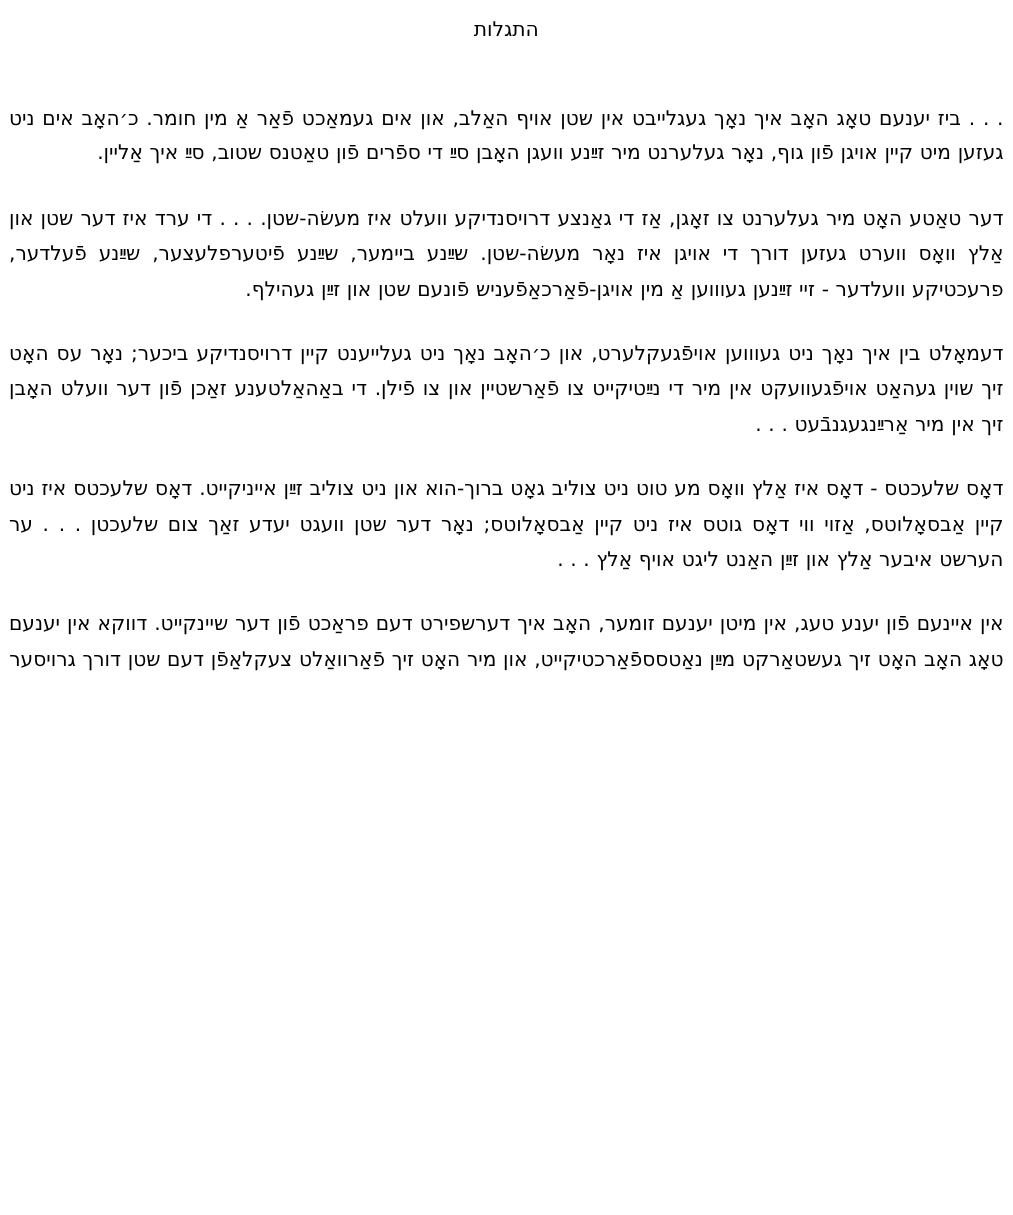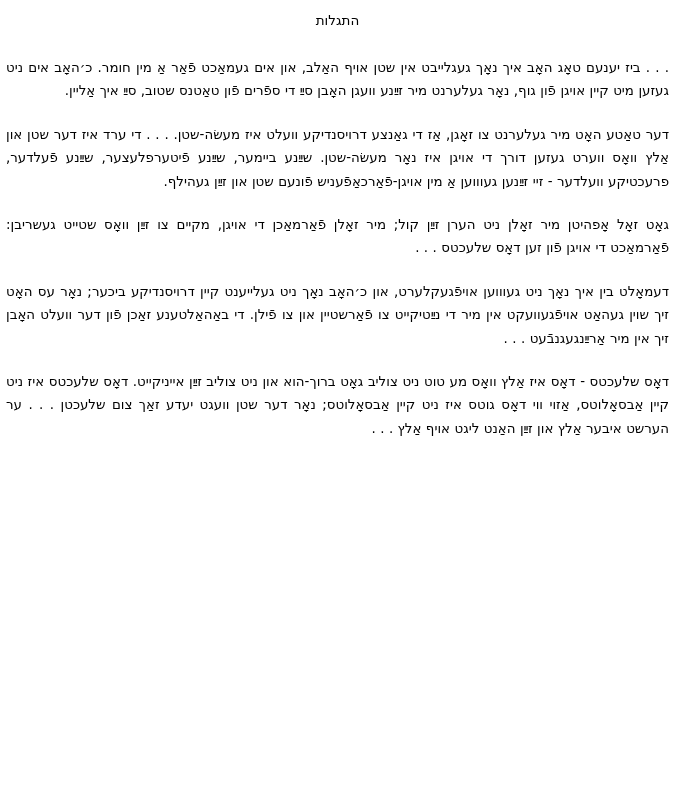--- a/index.html
+++ b/index.html
@@ -23,21 +23,21 @@
   }
   .doc-title {
     text-align: center;
     font-size: 13.5px;
     line-height: 20px;
     margin: 4px 0 0 0;
     direction: rtl;
     unicode-bidi: isolate;
   }
   .body-text {
-    margin-top: 26px;
+    margin-top: 38px;
     direction: rtl;
     unicode-bidi: isolate;
   }
   .para {
     font-size: 13.4px;
     line-height: 23.4px;
     text-align: justify;
     text-align-last: right;
     margin: 0 0 20px 0;
     direction: rtl;
@@ -49,17 +49,17 @@
   }
 </style>
 </head>
 <body>
 
 <div class="page">
   <div class="doc-title">התגלות</div>
   <div class="body-text">
     <p class="para">‎. . . ביז יענעם טאָג האָב איך נאָך געגלייבט אין שטן אויף האַלב, און אים געמאַכט פֿאַר אַ מין חומר. כ׳האָב אים ניט געזען מיט קיין אויגן פֿון גוף, נאָר געלערנט מיר זײַנע וועגן האָבן סײַ די ספֿרים פֿון טאַטנס שטוב, סײַ איך אַליין.</p>
     <p class="para">דער טאַטע האָט מיר געלערנט צו זאָגן, אַז די גאַנצע דרויסנדיקע וועלט איז מעשׂה-שטן. . . . די ערד איז דער שטן און אַלץ וואָס ווערט געזען דורך די אויגן איז נאָר מעשׂה-שטן. שײַנע ביימער, שײַנע פֿיטערפלעצער, שײַנע פֿעלדער, פרעכטיקע וועלדער - זיי זײַנען געוווען אַ מין אויגן-פֿאַרכאַפֿעניש פֿונעם שטן און זײַן געהילף.</p>
-    <p class="para">גאָט זאָל אָפהיטן מיר זאָלן ניט הערן זײַן קול; מיר זאָלן פֿאַרמאַכן די אויגן, מקיים צו זײַן וואָס שטייט געשריבן: פֿאַרמאַכט די אויגן פֿון זען דאָס שלעכטס . . .</p>
     <p class="para">דעמאָלט בין איך נאָך ניט געוווען אויפֿגעקלערט, און כ׳האָב נאָך ניט געלייענט קיין דרויסנדיקע ביכער; נאָר עס האָט זיך שוין געהאַט אויפֿגעוועקט אין מיר די נײַטיקייט צו פֿאַרשטיין און צו פֿילן. די באַהאַלטענע זאַכן פֿון דער וועלט האָבן זיך אין מיר אַרײַנגעגנבֿעט . . .</p>
     <p class="para">דאָס שלעכטס - דאָס איז אַלץ וואָס מע טוט ניט צוליב גאָט ברוך-הוא און ניט צוליב זײַן אייניקייט. דאָס שלעכטס איז ניט קיין אַבסאָלוטס, אַזוי ווי דאָס גוטס איז ניט קיין אַבסאָלוטס; נאָר דער שטן וועגט יעדע זאַך צום שלעכטן . . . ער הערשט איבער אַלץ און זײַן האַנט ליגט אויף אַלץ . . .</p>
+    <p class="para">אין איינעם פֿון יענע טעג, אין מיטן יענעם זומער, האָב איך דערשפירט דעם פראַכט פֿון דער שיינקייט. דווקא אין יענעם טאָג האָב האָט זיך געשטאַרקט מײַן נאַטסספֿאַרכטיקייט, און מיר האָט זיך פֿאַרוואַלט צעקלאַפֿן דעם שטן דורך גרויסער</p>
   </div>
 </div>
 
 </body></html>

